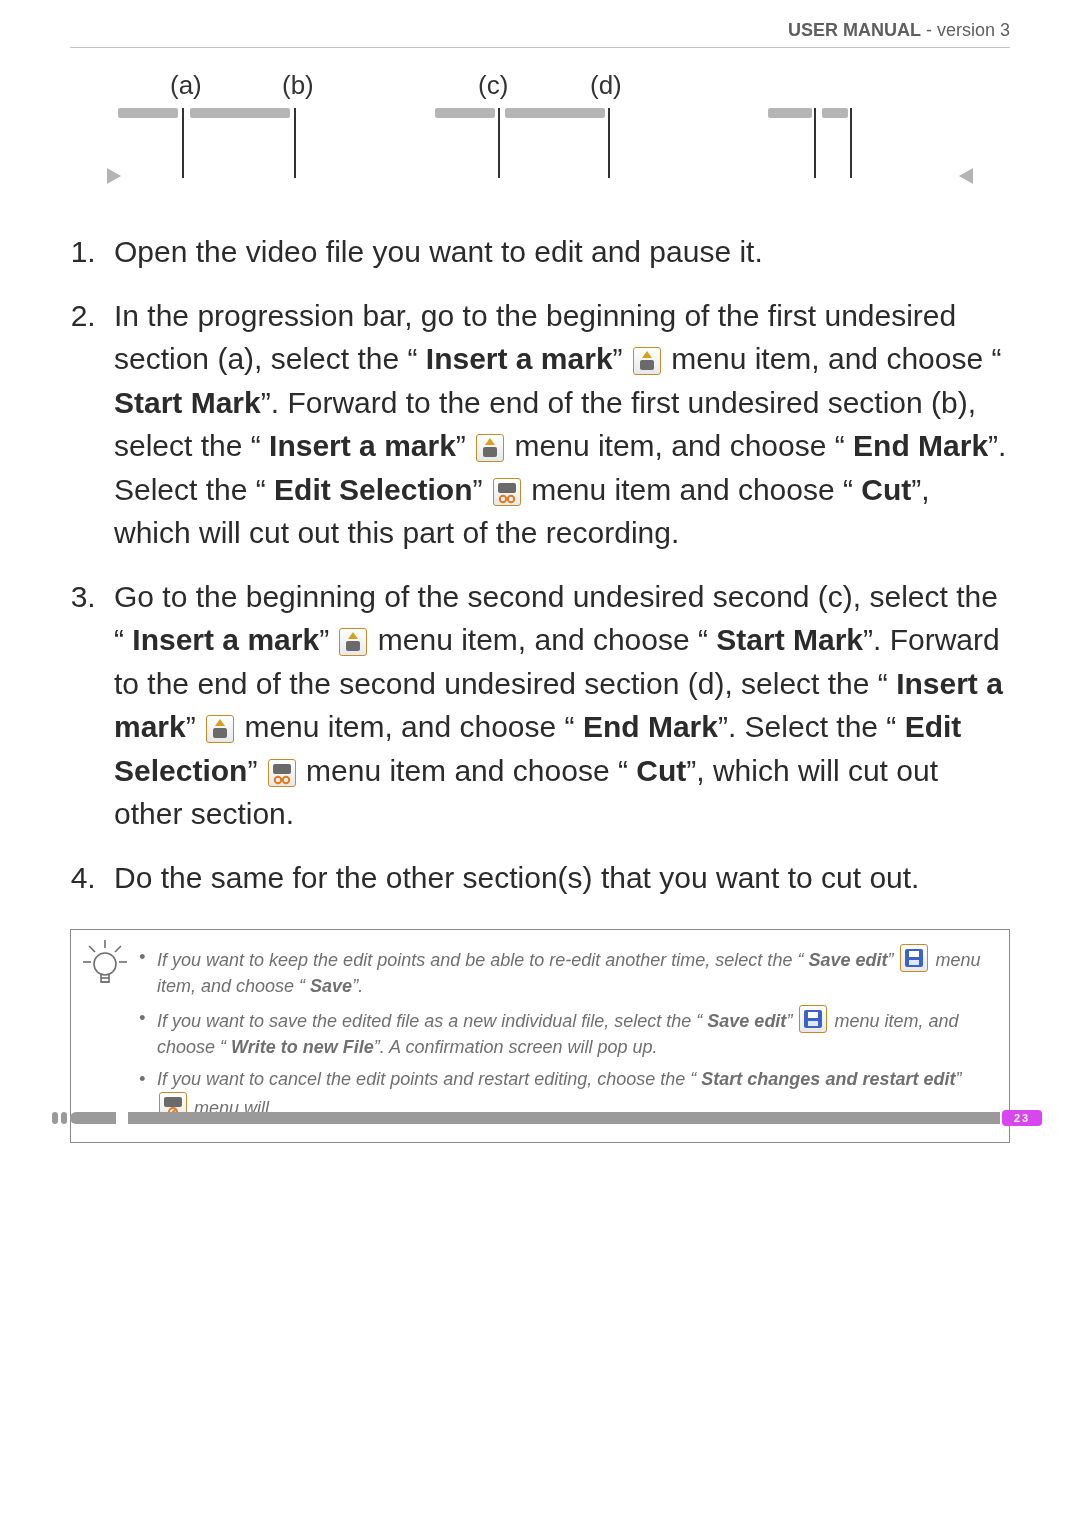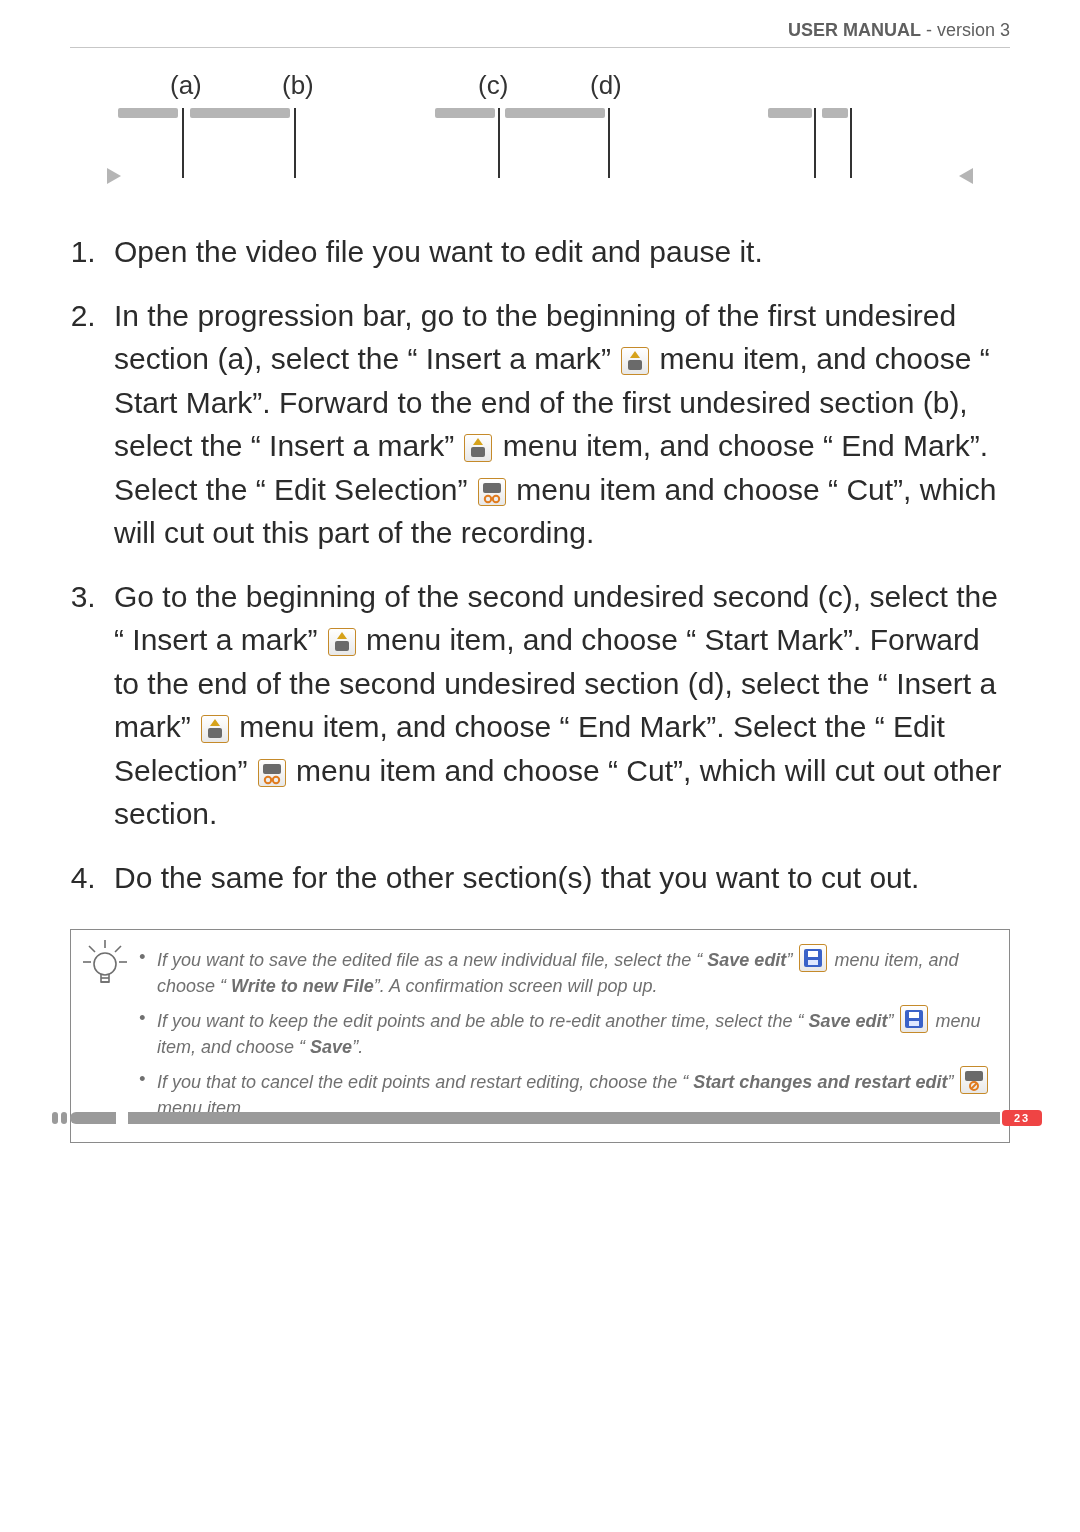--- a/index.html
+++ b/index.html
@@ -11,35 +11,35 @@
 .diagram .label{position:absolute;top:0;font-size:26px;color:#333}
 .segments{position:absolute;top:38px;left:0;right:0;height:12px}
 .seg{position:absolute;height:10px;background:#b5b5b5;border-radius:2px}
 .marks{position:absolute;top:38px;left:0;right:0;height:70px}
 .mark{position:absolute;top:0;width:2px;height:70px;background:#333}
 .arrowL,.arrowR{position:absolute;top:98px}
 .arrowL{left:-3px;border-top:8px solid transparent;border-bottom:8px solid transparent;border-left:14px solid #b5b5b5}
 .arrowR{right:-3px;border-top:8px solid transparent;border-bottom:8px solid transparent;border-right:14px solid #b5b5b5}
 ol.steps{margin:20px 0 30px 0;padding-left:34px;font-size:30px;line-height:1.45;color:#2b2b2b}
 ol.steps li{margin-bottom:20px;padding-left:10px}
-.bold{font-weight:400}
+.bold{font-weight:700}
 .iconbox{display:inline-block;width:26px;height:26px;vertical-align:-6px;border:1px solid #c58a2a;border-radius:3px;background:linear-gradient(#fff,#e8e8e8);position:relative;margin:0 2px}
 .icon-mark svg,.icon-cut svg,.icon-save svg,.icon-cancel svg{width:26px;height:26px;display:block}
 .tipbox{border:0.5px solid #8a8a8a;margin-top:14px;padding:14px 14px 14px 68px;position:relative;font-style:italic;color:#707070;font-size:18px;line-height:1.45}
 .tipbox .bulb{position:absolute;left:10px;top:8px;width:48px;height:54px}
 .tipbox ul{list-style:none;margin:0;padding:0}
 .tipbox li{position:relative;padding-left:18px;margin-bottom:6px}
 .tipbox li::before{content:"•";position:absolute;left:0;top:0;color:#707070}
 .tip-bold{font-weight:700}
 .pagefoot{position:absolute;left:0;right:0;bottom:14px;height:18px}
 .pagefoot .bar-left{position:absolute;left:70px;width:46px;height:12px;background:#9a9a9a;border-radius:6px 0 0 6px}
 .pagefoot .bar-left::before{content:"";position:absolute;left:-9px;top:0;width:6px;height:12px;background:#9a9a9a;border-radius:3px}
 .pagefoot .bar-left::after{content:"";position:absolute;left:-18px;top:0;width:6px;height:12px;background:#9a9a9a;border-radius:3px}
 .pagefoot .bar-mid{position:absolute;left:128px;right:80px;height:12px;background:#9a9a9a}
-.pagefoot .bar-right{position:absolute;right:38px;width:40px;height:16px;top:-2px;background:#ef4444;border-radius:4px;color:#fff;font-size:11px;letter-spacing:2px;text-align:center;line-height:16px;font-weight:700}
+.pagefoot .bar-right{position:absolute;right:38px;width:40px;height:16px;top:-2px;background:#d946ef;border-radius:4px;color:#fff;font-size:11px;letter-spacing:2px;text-align:center;line-height:16px;font-weight:700}
 </style>
 </head>
 <body>
 <div class="page">
   <div class="hdr">
     <b>USER MANUAL</b>
     <span> - version 3</span>
   </div>
 
   <div class="content">
@@ -140,50 +140,50 @@
           <line x1="2" y1="24" x2="10" y2="24"></line>
             <line x1="46" y1="24" x2="38" y2="24"></line>
           <circle cx="24" cy="26" r="11"></circle>
             <path d="M20 36 v8 h8 v-8"></path>
           <line x1="20" y1="40" x2="28" y2="40"></line>
             <line x1="20" y1="44" x2="28" y2="44"></line>
         </g>
       </svg>
       <ul>
         <li>
+          <span>If you want to keep the edit points and be able to re-edit another time, select the “</span>
+          <span class="tip-bold">Save edit</span><span>” </span>
+          <span class="iconbox icon-save"><svg viewBox="0 0 26 26">
+                <rect x="4" y="4" width="18" height="18" rx="2" fill="#3a62c8"></rect>
+                <rect x="8" y="6" width="10" height="6" fill="#fff"></rect>
+                <rect x="8" y="15" width="10" height="5" fill="#dfe8ff"></rect>
+              </svg></span>
+          <span> menu item, and choose “</span>
+          <span class="tip-bold">Save</span><span>”.</span>
+        </li>
+        <li>
           <span>If you want to save the edited file as a new individual file, select the “</span>
           <span class="tip-bold">Save edit</span><span>” </span>
           <span class="iconbox icon-save"><svg viewBox="0 0 26 26">
                 <rect x="4" y="4" width="18" height="18" rx="2" fill="#3a62c8"></rect>
                 <rect x="8" y="6" width="10" height="6" fill="#fff"></rect>
                 <rect x="8" y="15" width="10" height="5" fill="#dfe8ff"></rect>
               </svg></span>
           <span> menu item, and choose “</span>
           <span class="tip-bold">Write to new File</span><span>”. A confirmation screen will pop up.</span>
         </li>
         <li>
-          <span>If you want to keep the edit points and be able to re-edit another time, select the “</span>
-          <span class="tip-bold">Save edit</span><span>” </span>
-          <span class="iconbox icon-save"><svg viewBox="0 0 26 26">
-                <rect x="4" y="4" width="18" height="18" rx="2" fill="#3a62c8"></rect>
-                <rect x="8" y="6" width="10" height="6" fill="#fff"></rect>
-                <rect x="8" y="15" width="10" height="5" fill="#dfe8ff"></rect>
-              </svg></span>
-          <span> menu item, and choose “</span>
-          <span class="tip-bold">Save</span><span>”.</span>
-        </li>
-        <li>
-          <span>If you that to cancel the edit points and restart editing, choose the “</span>
+          <span>If you want to cancel the edit points and restart editing, choose the “</span>
           <span class="tip-bold">Start changes and restart edit</span><span>” </span>
           <span class="iconbox icon-cancel"><svg viewBox="0 0 26 26">
                 <rect x="4" y="4" width="18" height="10" rx="2" fill="#6a6a6a"></rect>
                 <circle cx="13" cy="19" r="4" fill="none" stroke="#e07b1f" stroke-width="2"></circle>
                 <line x1="10" y1="22" x2="16" y2="16" stroke="#e07b1f" stroke-width="2"></line>
               </svg></span>
-          <span> menu item.</span>
+          <span> menu will.</span>
         </li>
       </ul>
     </div>
   </div>
 
   <div class="pagefoot">
     <div class="bar-left"></div>
     <div class="bar-mid"></div>
     <div class="bar-right">23</div>
   </div>

